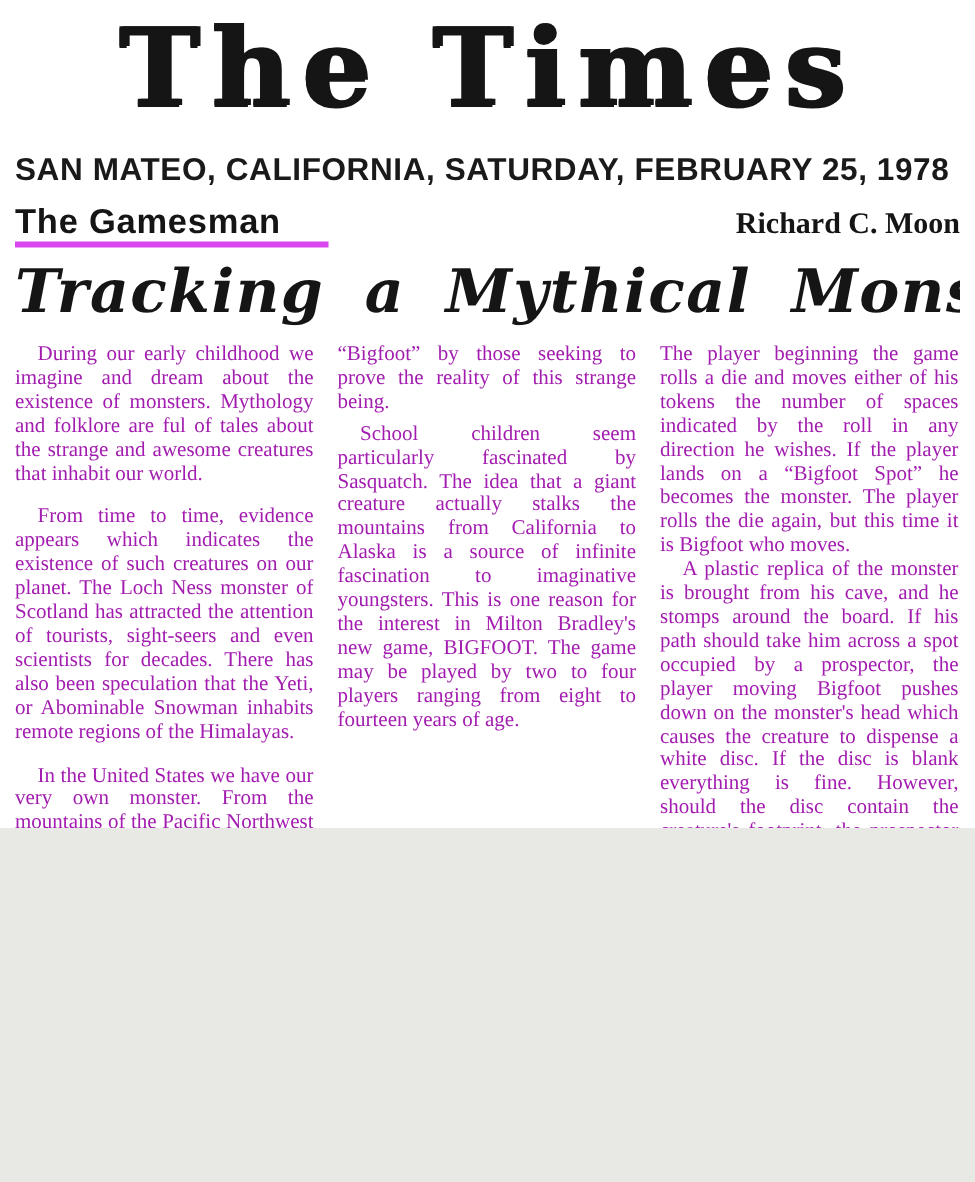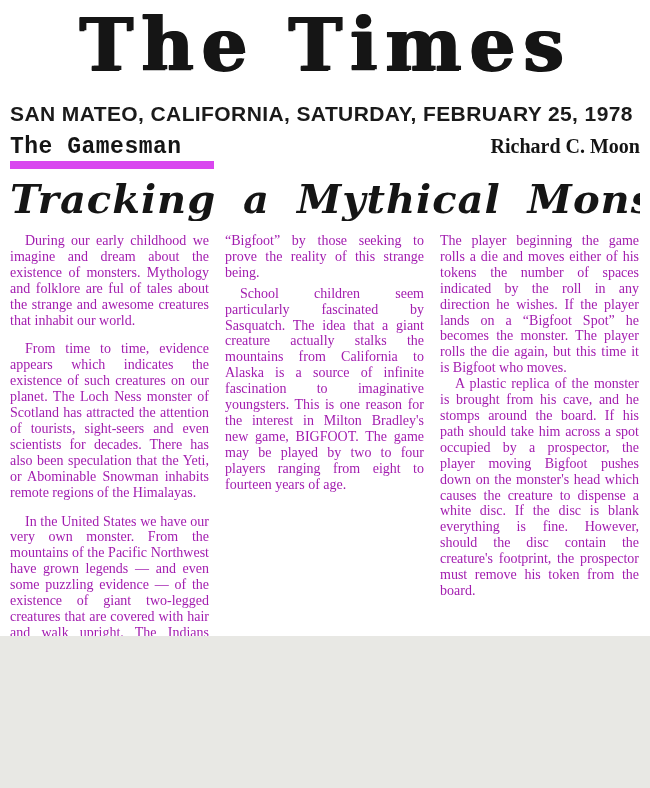--- a/index.html
+++ b/index.html
@@ -3,21 +3,21 @@
 <meta charset="utf-8">
 <style>
   html, body {
     margin: 0;
     padding: 0;
     background: #e8e8e4;
   }
   .page {
     position: relative;
     width: 650px;
-    height: 636px;
+    height: 552px;
     margin: 0 auto;
     background: #ffffff;
     color: #151515;
     overflow: hidden;
     box-sizing: border-box;
     padding: 4px 10px 8px 10px;
     font-family: "Liberation Serif", serif;
   }
   
   .masthead {
@@ -41,26 +41,26 @@
     color: #1a1a1a;
   }
   
   .kicker-row {
     margin-top: 9px;
     display: flex;
     justify-content: space-between;
     align-items: baseline;
   }
   .column-name {
-    font-family: Liberation Mono, monospace;
+    font-family: Liberation Sans, sans-serif;
     font-weight: 700;
     font-size: 23px;
     line-height: 24px;
     letter-spacing: 0.5px;
-    border-bottom: 8px solid #d946ef;
+    border-bottom: 4px solid #d946ef;
     padding: 0 32px 2px 0;
   }
   .byline {
     font-family: "Liberation Serif", serif;
     font-weight: 700;
     font-size: 20px;
   }
   
   .headline {
     margin: 8px 0 0 0;

